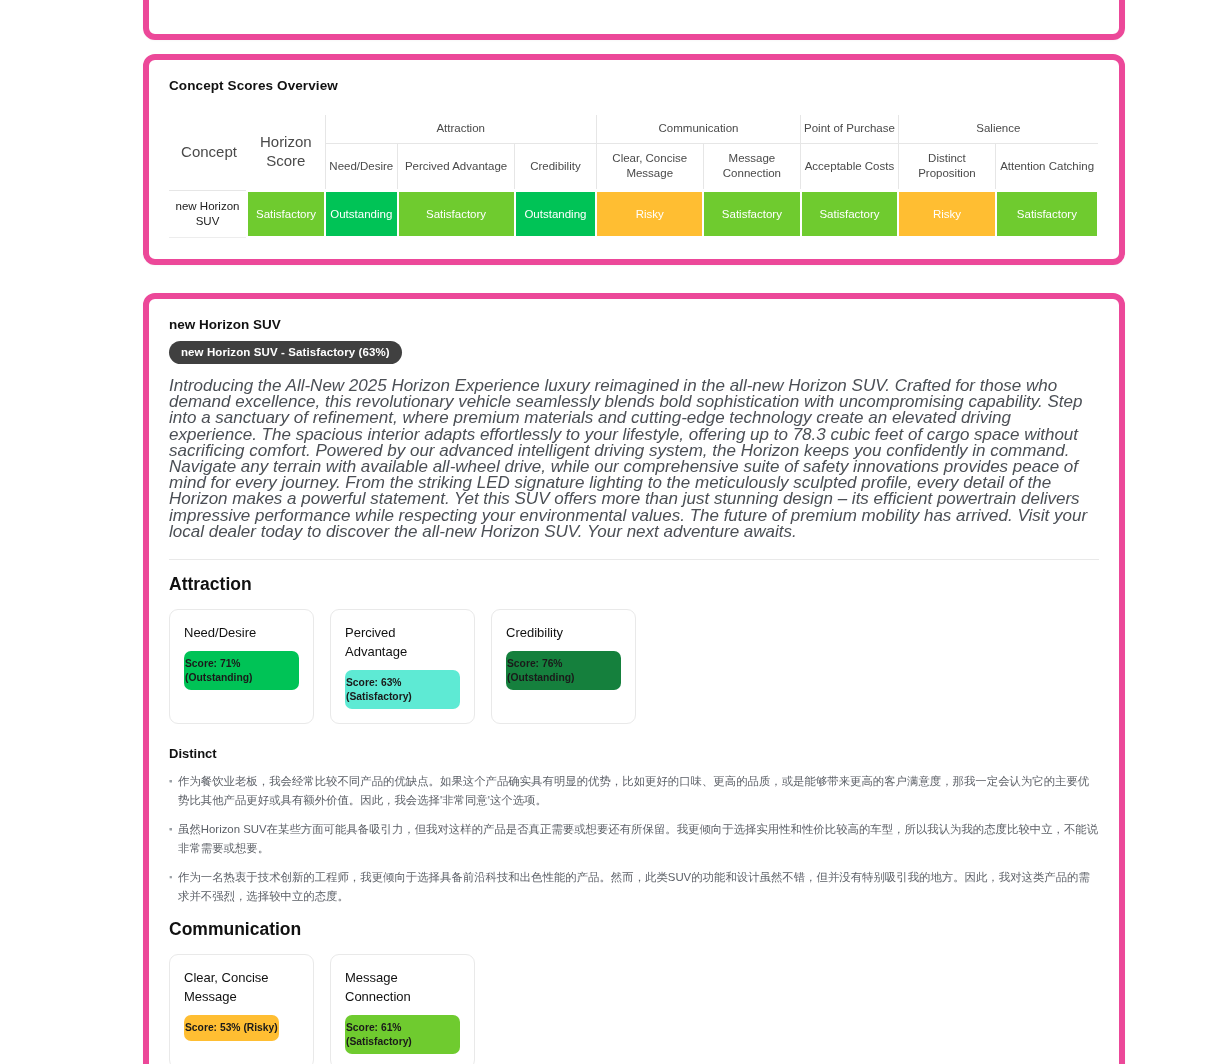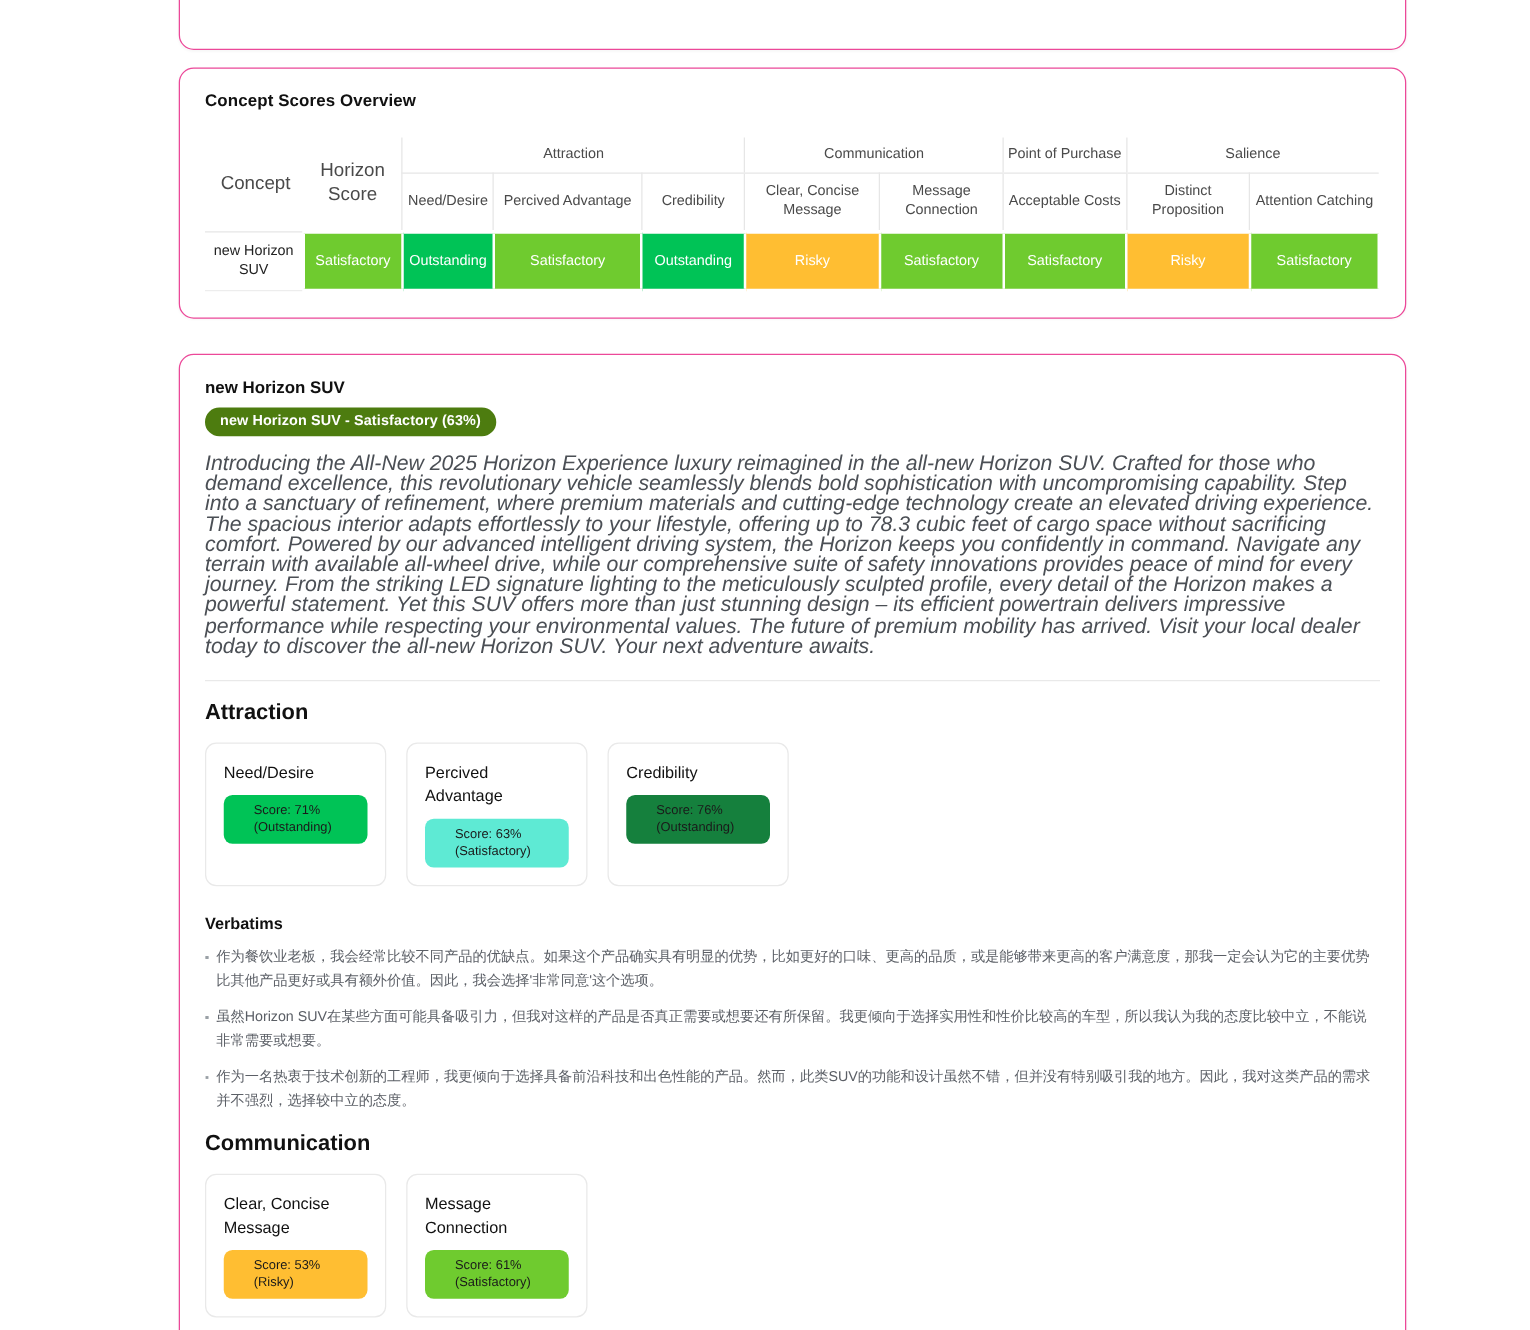--- a/index.html
+++ b/index.html
@@ -7,21 +7,21 @@
     margin: 0; padding: 0;
     background: #ffffff;
     font-family: "Liberation Sans", "DejaVu Sans", sans-serif;
   }
   body { width: 1224px; height: 1064px; overflow: hidden; position: relative; }
 
   .page { padding: 0 0 0 0; }
 
   .card {
     background: #ffffff;
-    border: 1px solid #ec4899;
+    border: 6px solid #ec4899;
     border-radius: 12px;
     margin: 0 99px 0 143px;
     box-shadow: 0 1px 2px rgba(0,0,0,0.03);
   }
 
   
   .card-top {
     margin-top: -36px;
     padding: 14px 20px 18px 20px;
     height: 76px;
@@ -59,21 +59,21 @@
   }
   td.cell {
     height: 44px; color: #ffffff; font-size: 11.5px;
     border: 2px solid #ffffff; border-top: 3px solid #ffffff; border-bottom: 3px solid #ffffff;
   }
 
   
   .card-detail { margin-top: 28px; padding: 18px 20px 0 20px; height: 800px; overflow: hidden; }
   .concept-heading { font-size: 13.5px; font-weight: 700; color: #111; margin-bottom: 9px; }
   .pill-dark {
-    display: inline-block; background: #4d7c0f; color: #fff;
+    display: inline-block; background: #404040; color: #fff;
     font-size: 11.5px; font-weight: 700; border-radius: 13px;
     padding: 5px 12px 6px 12px; letter-spacing: .1px;
   }
   .desc {
     margin-top: 14px; font-size: 17px; line-height: 16.2px; color: #4b4f55;
     text-align: left;
     font-style: italic;
   }
 
   .divider { border: none; border-top: 1px solid #e9e9e9; margin: 19px 0 0 0; }
@@ -81,22 +81,22 @@
   .sec-title { font-size: 17.5px; font-weight: 700; color: #111; margin: 14px 0 14px 0; }
 
   .cards-row { display: flex; gap: 16px; flex-wrap: wrap; }
   .metric-card {
     width: 145px; min-height: 105px;
     background: #fff; border: 1px solid #e9e9e9; border-radius: 9px;
     padding: 13px 14px 14px 14px;
   }
   .metric-name { font-size: 13px; color: #111; line-height: 19px; margin-bottom: 9px; }
   .score-badge {
-    display: inline-block; border-radius: 7px; padding: 6px 24px;
-    font-size: 10.3px; font-weight: 400; color: #1a1a1a; line-height: 13.5px;
+    display: inline-block; border-radius: 7px; padding: 6px 1px;
+    font-size: 10.3px; font-weight: 700; color: #1a1a1a; line-height: 13.5px;
   }
 
   .verb-title { font-size: 13px; font-weight: 700; color: #111; margin: 22px 0 11px 0; }
   .verb-item {
     font-size: 11.4px; line-height: 18.5px; color: #5b5f66;
     margin-bottom: 11px; padding-left: 9px; position: relative;
   }
   .verb-item .bullet {
     position: absolute; left: 0; top: 0; color: #9aa0a6; font-size: 9px; line-height: 19px;
   }
@@ -167,21 +167,21 @@
     <span class="pill-dark">new Horizon SUV - Satisfactory (63%)</span>
     <p class="desc">Introducing the All-New 2025 Horizon Experience luxury reimagined in the all-new Horizon SUV. Crafted for those who demand excellence, this revolutionary vehicle seamlessly blends bold sophistication with uncompromising capability. Step into a sanctuary of refinement, where premium materials and cutting-edge technology create an elevated driving experience. The spacious interior adapts effortlessly to your lifestyle, offering up to 78.3 cubic feet of cargo space without sacrificing comfort. Powered by our advanced intelligent driving system, the Horizon keeps you confidently in command. Navigate any terrain with available all-wheel drive, while our comprehensive suite of safety innovations provides peace of mind for every journey. From the striking LED signature lighting to the meticulously sculpted profile, every detail of the Horizon makes a powerful statement. Yet this SUV offers more than just stunning design – its efficient powertrain delivers impressive performance while respecting your environmental values. The future of premium mobility has arrived. Visit your local dealer today to discover the all-new Horizon SUV. Your next adventure awaits.</p>
     <hr class="divider">
     <div id="sections-host">
         <div class="sec-title">Attraction</div>
         <div class="cards-row">
           <div class="metric-card"><div class="metric-name">Need/Desire</div><div class="score-badge" style="background: rgb(0, 195, 86);">Score: 71% (Outstanding)</div></div>
           <div class="metric-card"><div class="metric-name">Percived Advantage</div><div class="score-badge" style="background: #5eead4;">Score: 63% (Satisfactory)</div></div>
           <div class="metric-card"><div class="metric-name">Credibility</div><div class="score-badge" style="background: #15803d;">Score: 76% (Outstanding)</div></div>
         </div>
-        <div class="verb-title">Verbatims</div>
+        <div class="verb-title">Distinct</div>
         <div class="verb-item"><span class="bullet">▪</span></div>
         <div class="verb-item"><span class="bullet">▪</span><span>作为餐饮业老板，我会经常比较不同产品的优缺点。如果这个产品确实具有明显的优势，比如更好的口味、更高的品质，或是能够带来更高的客户满意度，那我一定会认为它的主要优势比其他产品更好或具有额外价值。因此，我会选择'非常同意'这个选项。</span></div>
         <div class="verb-item"><span class="bullet">▪</span></div>
         <div class="verb-item"><span class="bullet">▪</span><span>虽然Horizon SUV在某些方面可能具备吸引力，但我对这样的产品是否真正需要或想要还有所保留。我更倾向于选择实用性和性价比较高的车型，所以我认为我的态度比较中立，不能说非常需要或想要。</span></div>
         <div class="verb-item"><span class="bullet">▪</span><span>作为一名热衷于技术创新的工程师，我更倾向于选择具备前沿科技和出色性能的产品。然而，此类SUV的功能和设计虽然不错，但并没有特别吸引我的地方。因此，我对这类产品的需求并不强烈，选择较中立的态度。</span></div>
         <div class="sec-title">Communication</div>
         <div class="cards-row">
           <div class="metric-card"><div class="metric-name">Clear, Concise Message</div><div class="score-badge" style="background: rgb(255, 190, 50);">Score: 53% (Risky)</div></div>
           <div class="metric-card"><div class="metric-name">Message Connection</div><div class="score-badge" style="background: rgb(111, 203, 47);">Score: 61% (Satisfactory)</div></div>
         </div>

